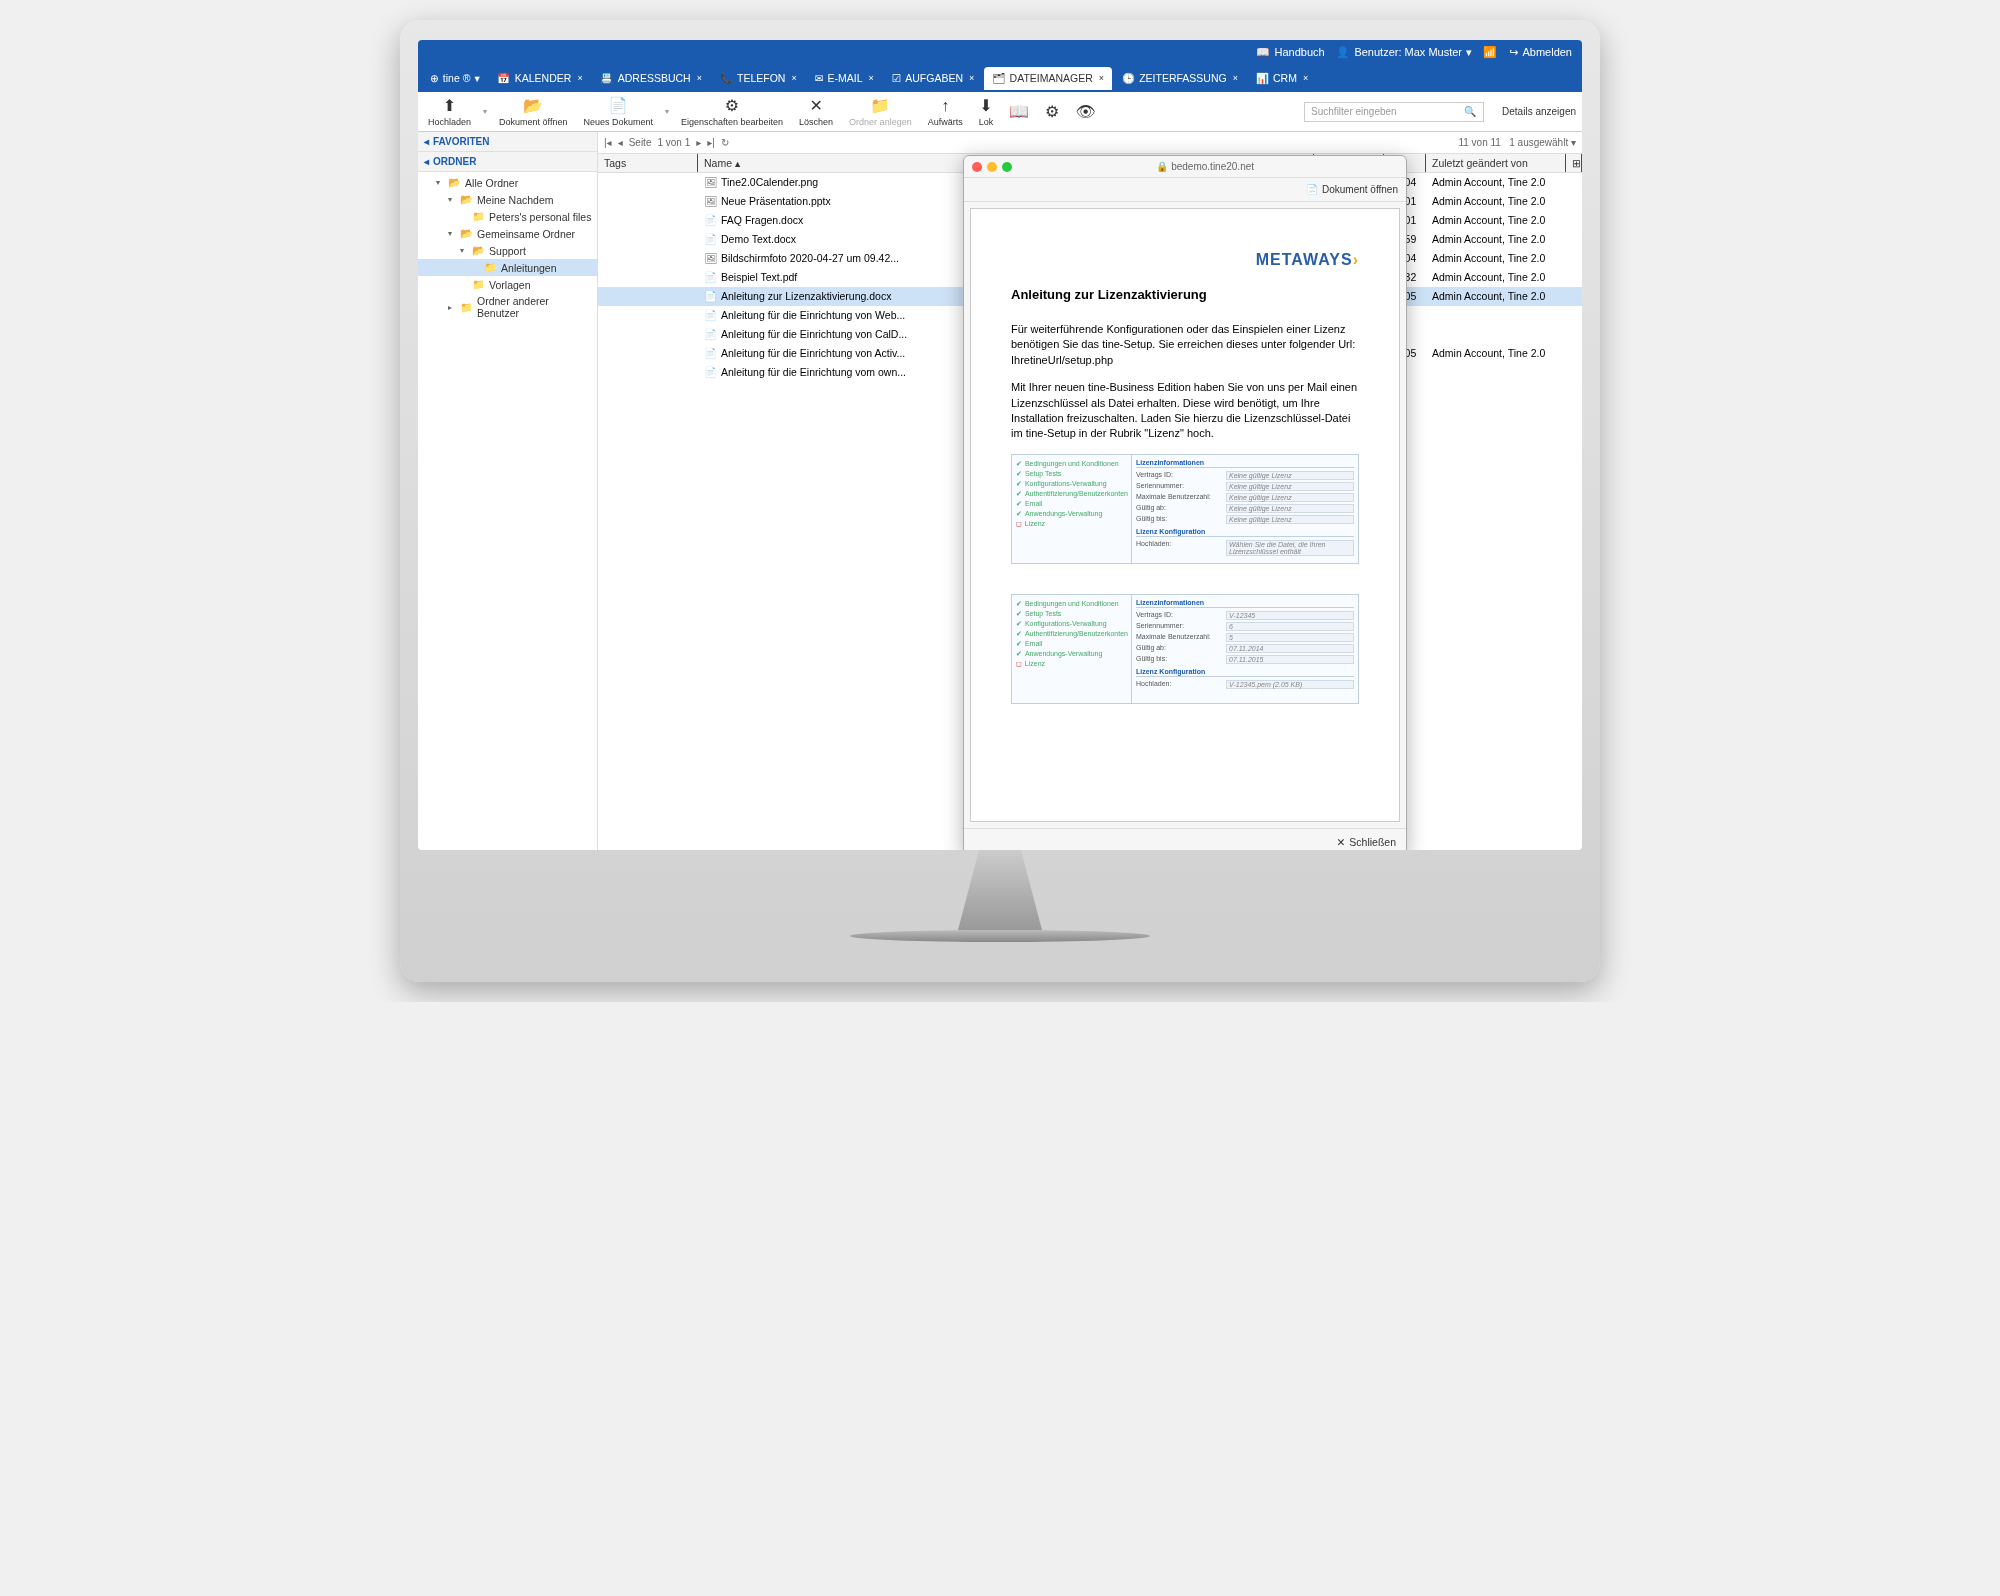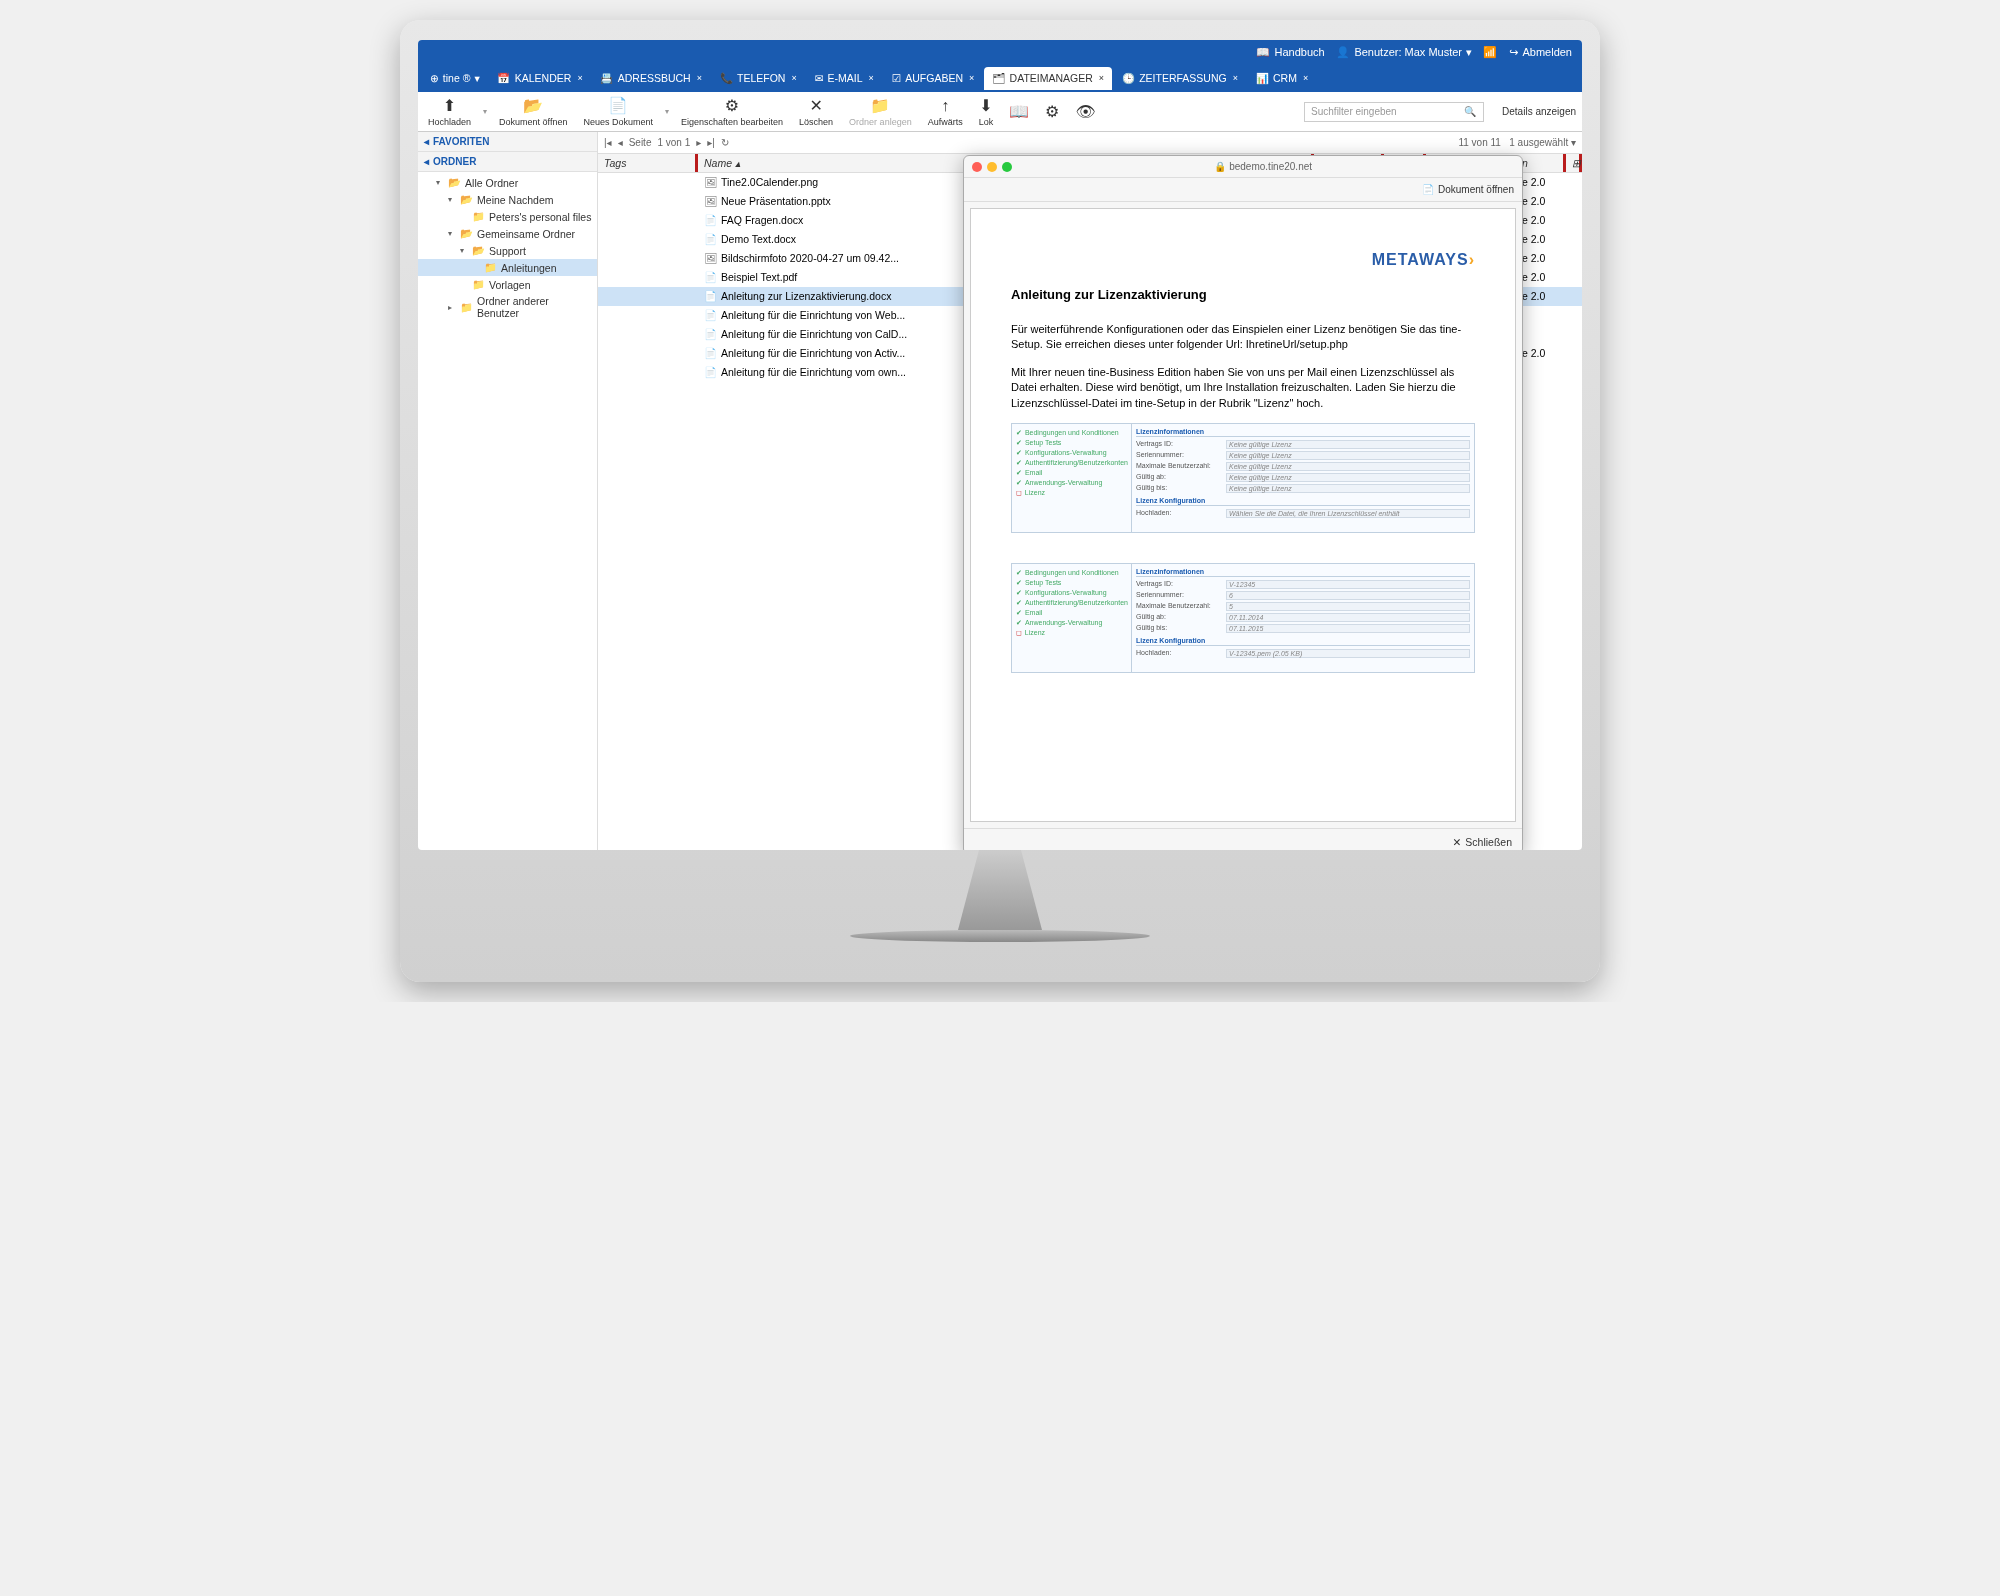--- a/index.html
+++ b/index.html
@@ -39,34 +39,34 @@
 .tree-item.l4 { padding-left: 54px; }
 .tree-item.selected { background: #cde2f6; }
 .tree-item .arrow { width: 8px; font-size: 8px; color: #666; }
 .tree-item .fold { color: #666; }
 
 
 .filepanel { flex: 1; display: flex; flex-direction: column; }
 .pager { height: 22px; border-bottom: 1px solid #ddd; display: flex; align-items: center; padding: 0 6px; font-size: 10px; color: #666; gap: 6px; }
 .pager .status-right { margin-left: auto; }
 .grid-header { display: flex; background: #f4f4f4; border-bottom: 1px solid #ddd; font-size: 10.5px; color: #333; }
-.grid-header > div { padding: 3px 6px; border-right: 3px solid #b91c1c; font-style: italic; }
+.grid-header > div { padding: 3px 6px; border-right: 1px solid #b91c1c; }
 .col-tags { width: 100px; }
 .col-name { flex: 1; }
 .col-size { width: 70px; }
 .col-time { width: 42px; }
 .col-mod { width: 140px; }
 .grid-body { flex: 1; overflow: hidden; }
 .grid-row { display: flex; font-size: 10.5px; padding: 2px 0; cursor: pointer; }
 .grid-row.selected { background: #cde2f6; }
 .grid-row > div { padding: 1px 6px; overflow: hidden; white-space: nowrap; text-overflow: ellipsis; }
 .file-ic { display: inline-block; width: 14px; text-align: center; margin-right: 3px; color: #666; }
 
 
-.popup { position: absolute; top: 115px; left: 545px; width: 560px; height: 700px; background: #f6f6f6; border: 1px solid #aaa; border-radius: 6px; box-shadow: 0 4px 20px rgba(0,0,0,0.3); display: flex; flex-direction: column; }
+.popup { position: absolute; top: 115px; left: 545px; width: 444px; height: 700px; background: #f6f6f6; border: 1px solid #aaa; border-radius: 6px; box-shadow: 0 4px 20px rgba(0,0,0,0.3); display: flex; flex-direction: column; }
 .popup-titlebar { height: 22px; display: flex; align-items: center; padding: 0 8px; font-size: 10px; color: #666; border-bottom: 1px solid #ddd; }
 .mac-dots { display: flex; gap: 5px; }
 .mac-dot { width: 10px; height: 10px; border-radius: 50%; }
 .popup-toolbar { height: 24px; display: flex; justify-content: flex-end; align-items: center; padding: 0 8px; font-size: 10px; color: #333; border-bottom: 1px solid #ddd; gap: 4px; }
 .popup-content { flex: 1; background: #fff; margin: 6px; border: 1px solid #ccc; padding: 42px 40px; overflow: hidden; font-size: 12px; }
 .popup-content .logo { text-align: right; color: #2a5da8; font-weight: bold; font-size: 16px; letter-spacing: 1px; margin-bottom: 18px; }
 .popup-content .logo .arr { color: #f5a623; }
 .popup-content h1 { font-size: 13px; font-weight: bold; margin-bottom: 20px; }
 .popup-content p { margin-bottom: 12px; line-height: 1.4; font-size: 11px; }
 .embed-img { width: 100%; height: 110px; border: 1px solid #c0d0e0; background: #f8fbff; margin: 12px 0 30px 0; font-size: 7px; display: flex; }

